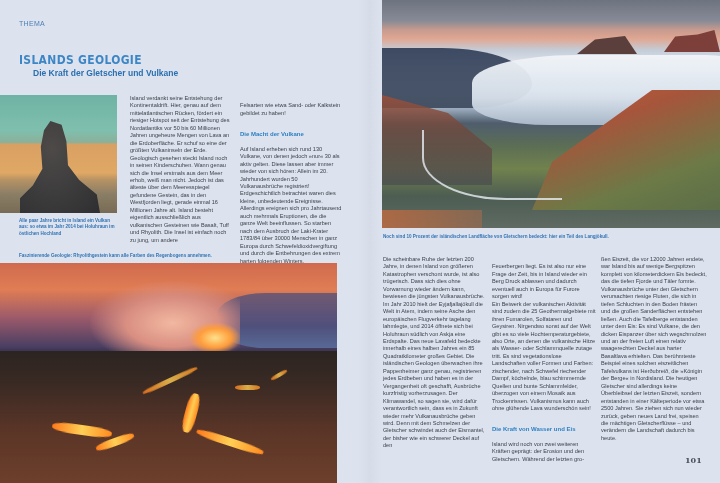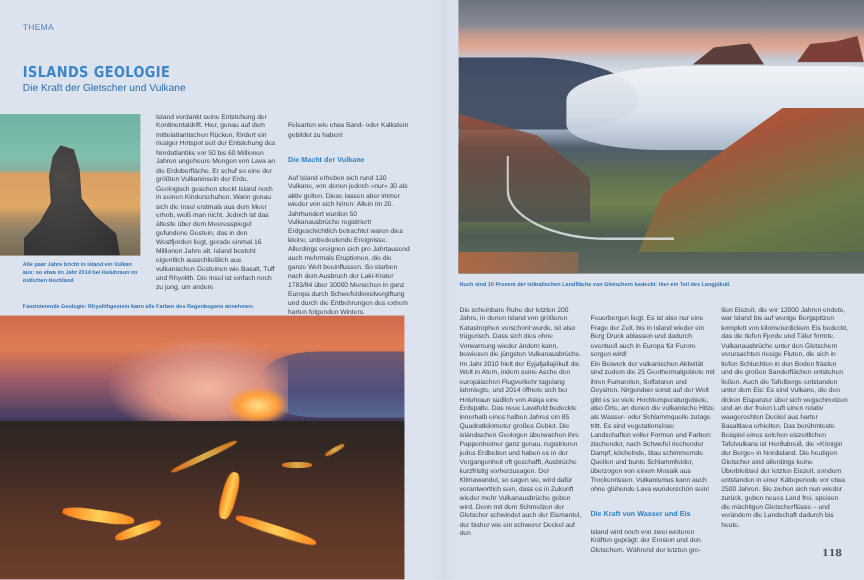--- a/index.html
+++ b/index.html
@@ -23,22 +23,22 @@
     position: absolute; left: 19px; top: 20px;
     font-size: 7px; color: #4a7fb6; letter-spacing: .3px;
   }
   .title {
     position: absolute; left: 19px; top: 52px;
     font-family: "DejaVu Sans", sans-serif;
     font-size: 12.5px; font-weight: bold; color: #3d86c6;
     letter-spacing: .4px; transform: scaleX(.86); transform-origin: left;
   }
   .subtitle {
-    position: absolute; left: 19px; top: 68px;
-    font-size: 8.5px; font-weight: normal; color: #2a6fb0;
+    position: absolute; left: 33px; top: 68px;
+    font-size: 8.5px; font-weight: bold; color: #2a6fb0;
   }
 
   .body-text {
     position: absolute;
     font-size: 5.6px; line-height: 7.45px; color: #3a3f48;
     text-align: left; white-space: pre-line;
   }
   .subhead {
     display: block; color: #2e80c4; font-weight: bold; font-size: 6px;
   }
@@ -205,14 +205,14 @@
   <div class="body-text" style="left:492px; top:256px; width:104px;">
     <span>Feuerbergen liegt. Es ist also nur eine Frage der Zeit, bis in Island wieder ein Berg Druck ablassen und dadurch eventuell auch in Europa für Furore sorgen wird!
 Ein Beiwerk der vulkanischen Aktivität sind zudem die 25 Geothermalgebiete mit ihren Fumarolen, Solfataren und Geysiren. Nirgendwo sonst auf der Welt gibt es so viele Hochtemperaturgebiete, also Orte, an denen die vulkanische Hitze als Wasser- oder Schlammquelle zutage tritt. Es sind vegetationslose Landschaften voller Formen und Farben: zischender, nach Schwefel riechender Dampf, köchelnde, blau schimmernde Quellen und bunte Schlammfelder, überzogen von einem Mosaik aus Trockenrissen. Vulkanismus kann auch ohne glühende Lava wunderschön sein!</span>
     <span style="display:block;height:6px;"></span>
     <span class="subhead">Die Kraft von Wasser und Eis</span>
     <span>Island wird noch von zwei weiteren Kräften geprägt: der Erosion und den Gletschern. Während der letzten gro-</span>
   </div>
 
   <div class="body-text" style="left:601px; top:256px; width:106px;">ßen Eiszeit, die vor 12000 Jahren endete, war Island bis auf wenige Bergspitzen komplett von kilometerdickem Eis bedeckt, das die tiefen Fjorde und Täler formte. Vulkanausbrüche unter den Gletschern verursachten riesige Fluten, die sich in tiefen Schluchten in den Boden frästen und die großen Sanderflächen entstehen ließen. Auch die Tafelberge entstanden unter dem Eis: Es sind Vulkane, die den dicken Eispanzer über sich wegschmolzen und an der freien Luft einen relativ waagerechten Deckel aus harter Basaltlava erhielten. Das berühmteste Beispiel eines solchen eiszeitlichen Tafelvulkans ist Herðubreið, die »Königin der Berge« in Nordisland. Die heutigen Gletscher sind allerdings keine Überbleibsel der letzten Eiszeit, sondern entstanden in einer Kälteperiode vor etwa 2500 Jahren. Sie ziehen sich nun wieder zurück, geben neues Land frei, speisen die mächtigen Gletscherflüsse – und verändern die Landschaft dadurch bis heute.</div>
 
-  <div class="page-number">118</div>
+  <div class="page-number">101</div>
 </div>
 
 </body></html>

